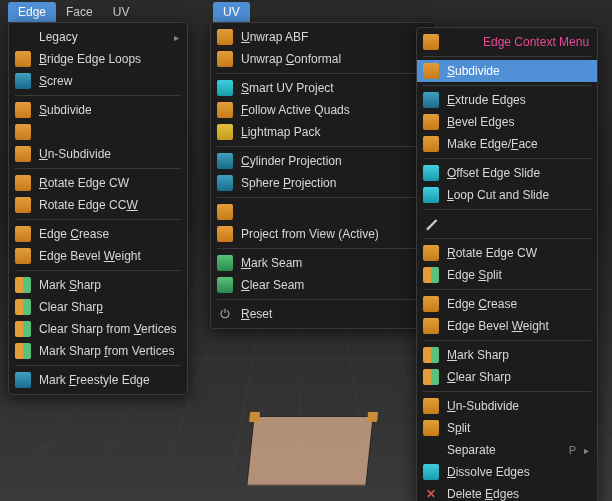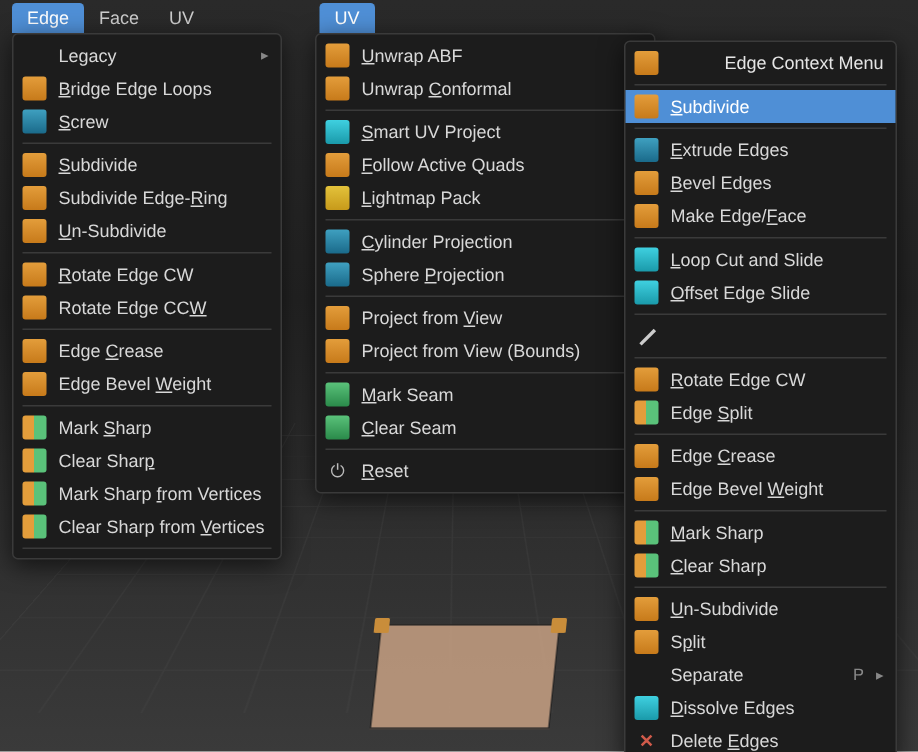--- a/index.html
+++ b/index.html
@@ -69,21 +69,21 @@
     gap:8px;
     cursor:default;
     position:relative;
   }
   .menu-item.highlight {
     background:#4f8fd6; color:#fff;
   }
   .menu-item .label { flex:1; white-space:nowrap; }
   .menu-item .accel { color:#888; font-size:11px; margin-left:16px;}
   .menu-item .arrow { color:#888; font-size:10px; }
-  .menu-item.header { color:#e5e5e5; font-weight:500;gap:44px; }
+  .menu-item.header { color:#ec4899; font-weight:500;gap:44px; }
   .sep { height:1px; background:#3a3a3a; margin:3px 6px; }
   .icon {
     width:16px; height:16px; flex:0 0 16px;
     border-radius:2px;
     display:flex; align-items:center; justify-content:center;
   }
   .u { text-decoration:underline; text-decoration-thickness:1px; text-underline-offset:1px;}
 
   
   .ic-grid   { background:linear-gradient(#e39d3b,#c77a1a); }
@@ -126,21 +126,20 @@
       <span class="icon ic-blue"></span>
       <span class="label"><span class="u">S</span>crew</span>
     </div>
     <div class="sep"></div>
     <div class="menu-item">
       <span class="icon ic-grid"></span>
       <span class="label"><span class="u">S</span>ubdivide</span>
     </div>
     <div class="menu-item">
       <span class="icon ic-grid"></span>
-      <span class="label">Subdivide Edge-<span class="u">R</span>ing</span>
     </div>
     <div class="menu-item">
       <span class="icon ic-grid"></span>
       <span class="label"><span class="u">U</span>n-Subdivide</span>
     </div>
     <div class="sep"></div>
     <div class="menu-item">
       <span class="icon ic-grid"></span>
       <span class="label"><span class="u">R</span>otate Edge CW</span>
     </div>
@@ -161,27 +160,31 @@
     <div class="menu-item">
       <span class="icon ic-mix"></span>
       <span class="label">Mark <span class="u">S</span>harp</span>
     </div>
     <div class="menu-item">
       <span class="icon ic-mix"></span>
       <span class="label">Clear Shar<span class="u">p</span></span>
     </div>
     <div class="menu-item">
       <span class="icon ic-mix"></span>
+      <span class="label">Clear Sharp from <span class="u">V</span>ertices</span>
+    </div>
+    <div class="menu-item">
+      <span class="icon ic-mix"></span>
       <span class="label">Mark Sharp <span class="u">f</span>rom Vertices</span>
     </div>
-    <div class="menu-item">
-      <span class="icon ic-mix"></span>
-      <span class="label">Clear Sharp from <span class="u">V</span>ertices</span>
-    </div>
-    <div class="sep"></div>
+    <div class="sep"></div>
+    <div class="menu-item">
+      <span class="icon ic-blue"></span>
+      <span class="label">Mark <span class="u">F</span>reestyle Edge</span>
+    </div>
   </div>
 <div class="menu" id="menu-uv" style="left:210px; top:22px; width:227px;">
     <div class="menu-item">
       <span class="icon ic-grid"></span>
       <span class="label"><span class="u">U</span>nwrap ABF</span>
     </div>
     <div class="menu-item">
       <span class="icon ic-grid"></span>
       <span class="label">Unwrap <span class="u">C</span>onformal</span>
     </div>
@@ -203,25 +206,24 @@
       <span class="icon ic-blue"></span>
       <span class="label"><span class="u">C</span>ylinder Projection</span>
     </div>
     <div class="menu-item">
       <span class="icon ic-blue"></span>
       <span class="label">Sphere <span class="u">P</span>rojection</span>
     </div>
     <div class="sep"></div>
     <div class="menu-item">
       <span class="icon ic-grid"></span>
-      <span class="label">Project from <span class="u">V</span>iew</span>
-    </div>
-    <div class="menu-item">
-      <span class="icon ic-grid"></span>
-      <span class="label">Project from View (Bounds)</span>
+    </div>
+    <div class="menu-item">
+      <span class="icon ic-grid"></span>
+      <span class="label">Project from View (Active)</span>
     </div>
     <div class="sep"></div>
     <div class="menu-item">
       <span class="icon ic-green"></span>
       <span class="label"><span class="u">M</span>ark Seam</span>
       <span class="accel">M</span>
     </div>
     <div class="menu-item">
       <span class="icon ic-green"></span>
       <span class="label"><span class="u">C</span>lear Seam</span>
@@ -252,25 +254,25 @@
       <span class="icon ic-grid"></span>
       <span class="label"><span class="u">B</span>evel Edges</span>
     </div>
     <div class="menu-item">
       <span class="icon ic-grid"></span>
       <span class="label">Make Edge/<span class="u">F</span>ace</span>
     </div>
     <div class="sep"></div>
     <div class="menu-item">
       <span class="icon ic-cyan"></span>
+      <span class="label"><span class="u">O</span>ffset Edge Slide</span>
+    </div>
+    <div class="menu-item">
+      <span class="icon ic-cyan"></span>
       <span class="label"><span class="u">L</span>oop Cut and Slide</span>
-    </div>
-    <div class="menu-item">
-      <span class="icon ic-cyan"></span>
-      <span class="label"><span class="u">O</span>ffset Edge Slide</span>
     </div>
     <div class="sep"></div>
     <div class="menu-item">
       <span class="icon ic-knife"></span>
     </div>
     <div class="sep"></div>
     <div class="menu-item">
       <span class="icon ic-grid"></span>
       <span class="label"><span class="u">R</span>otate Edge CW</span>
     </div>

